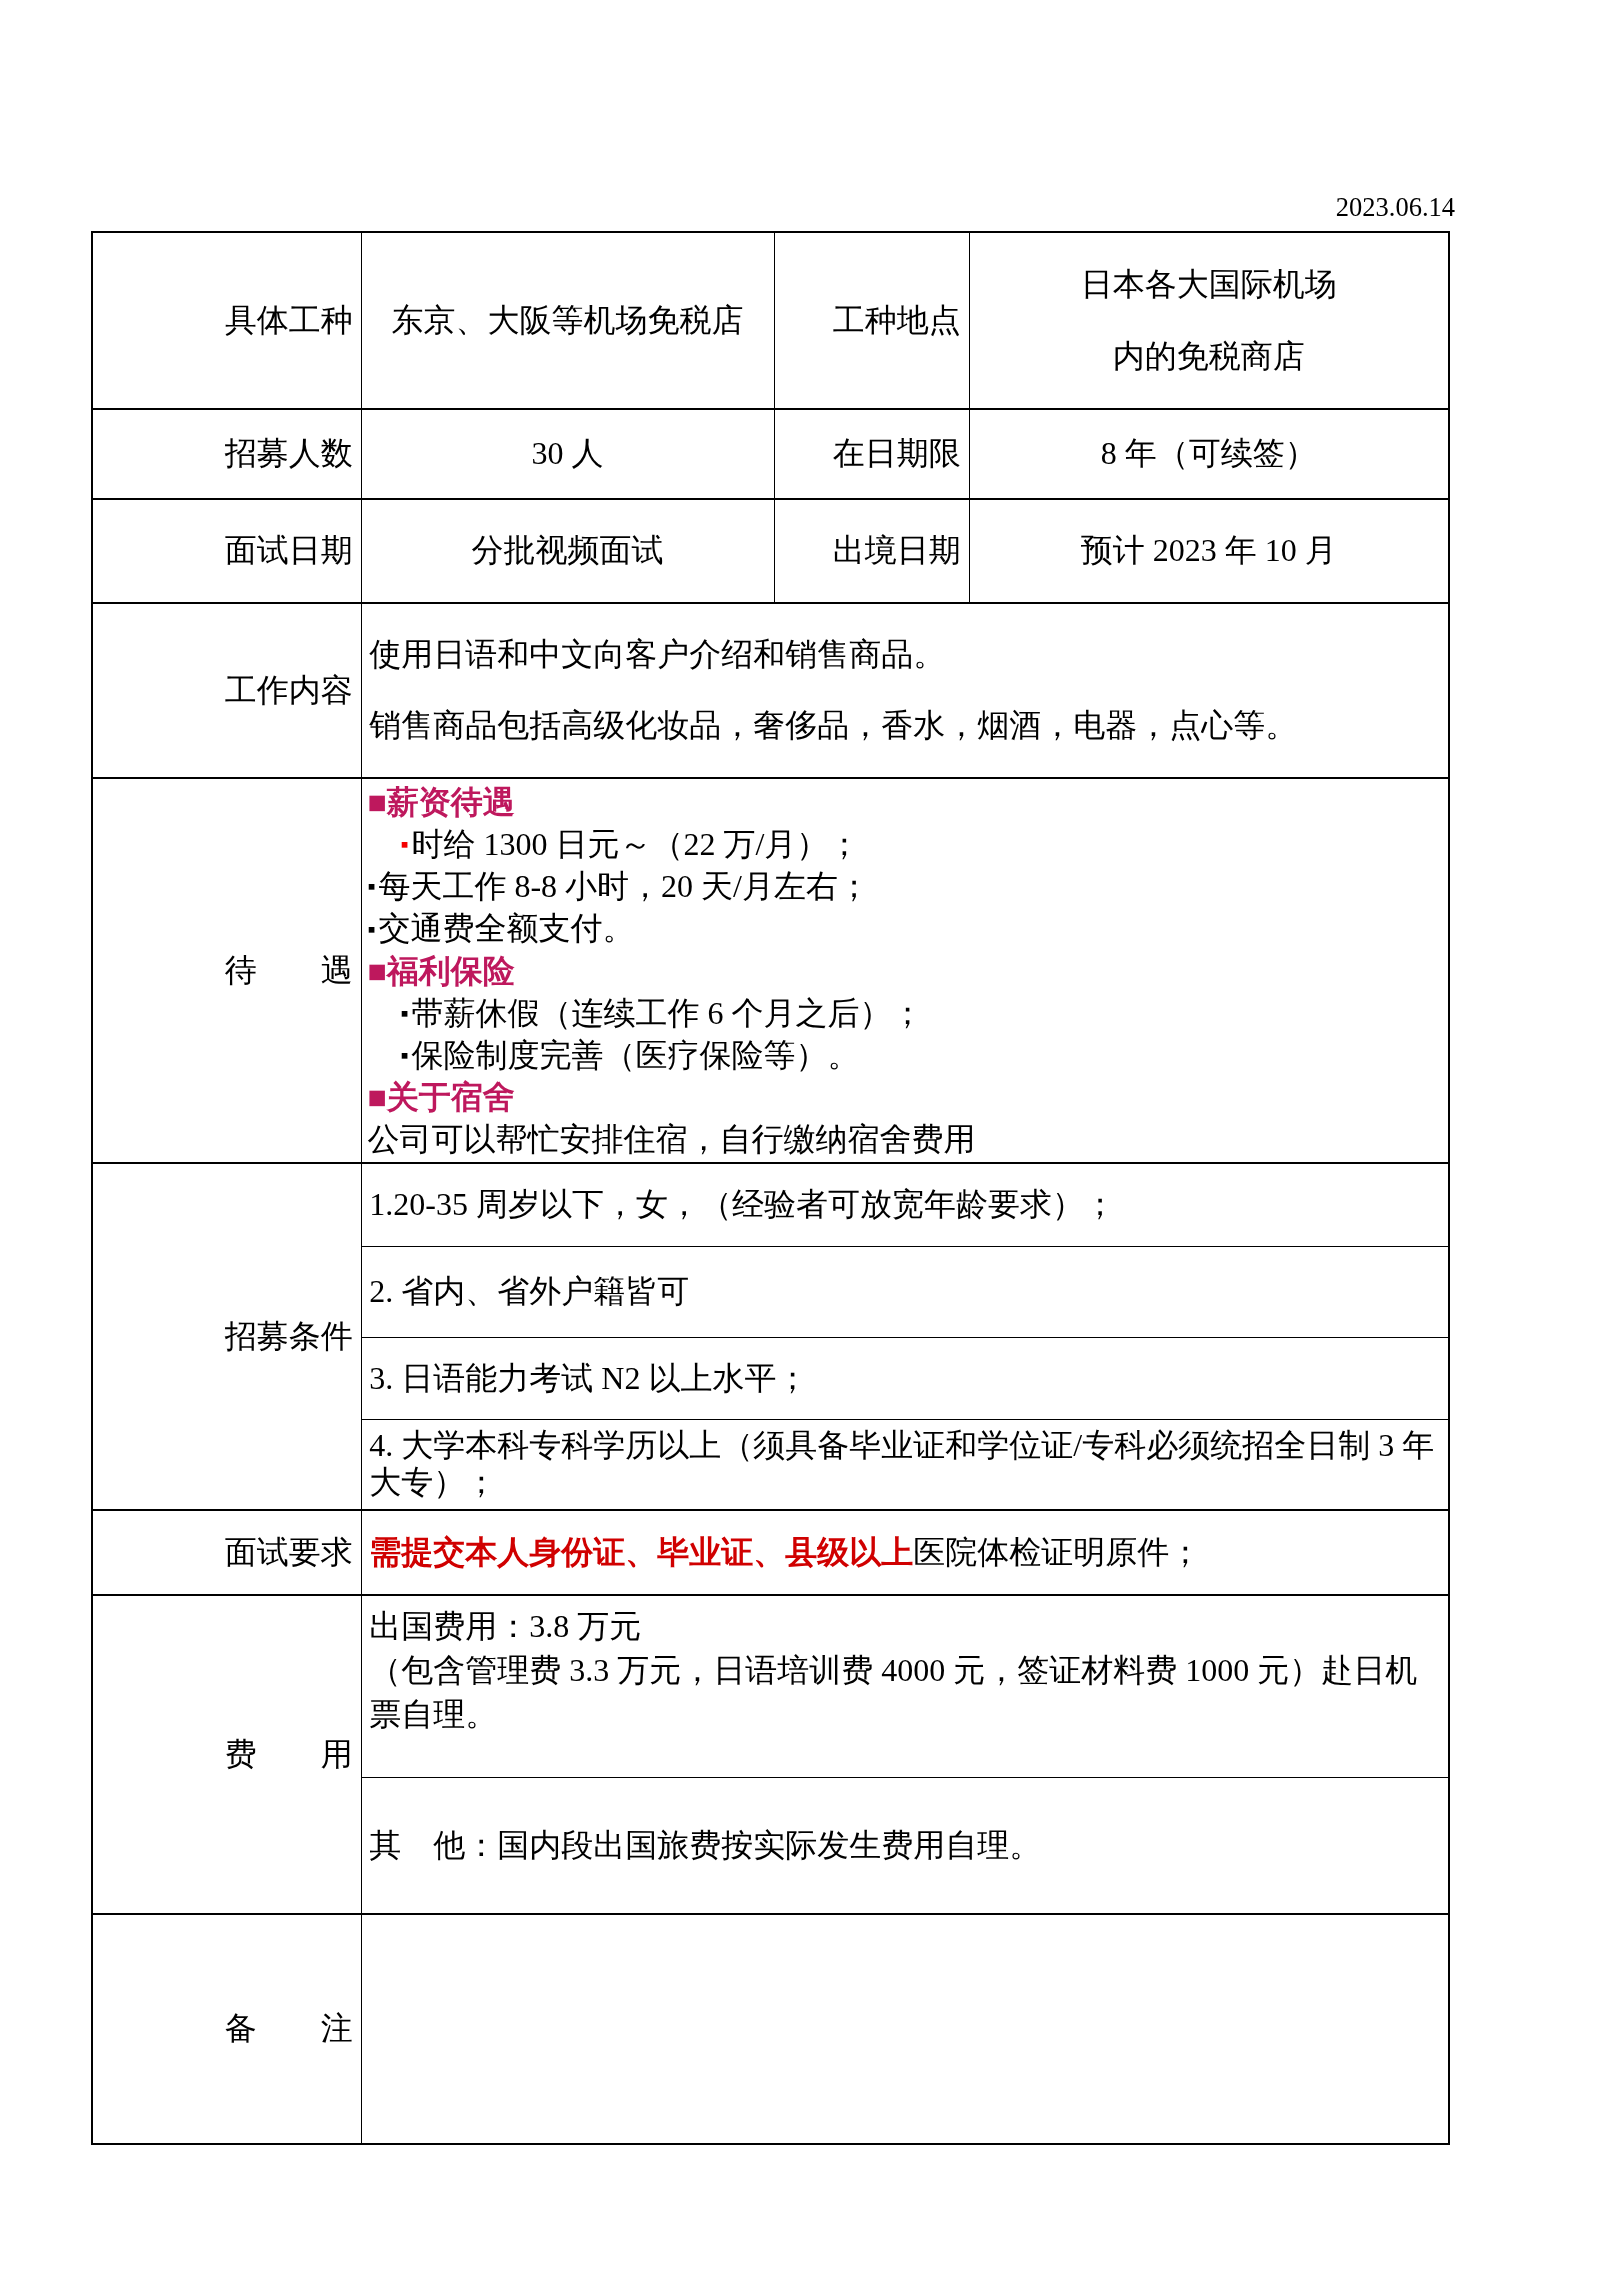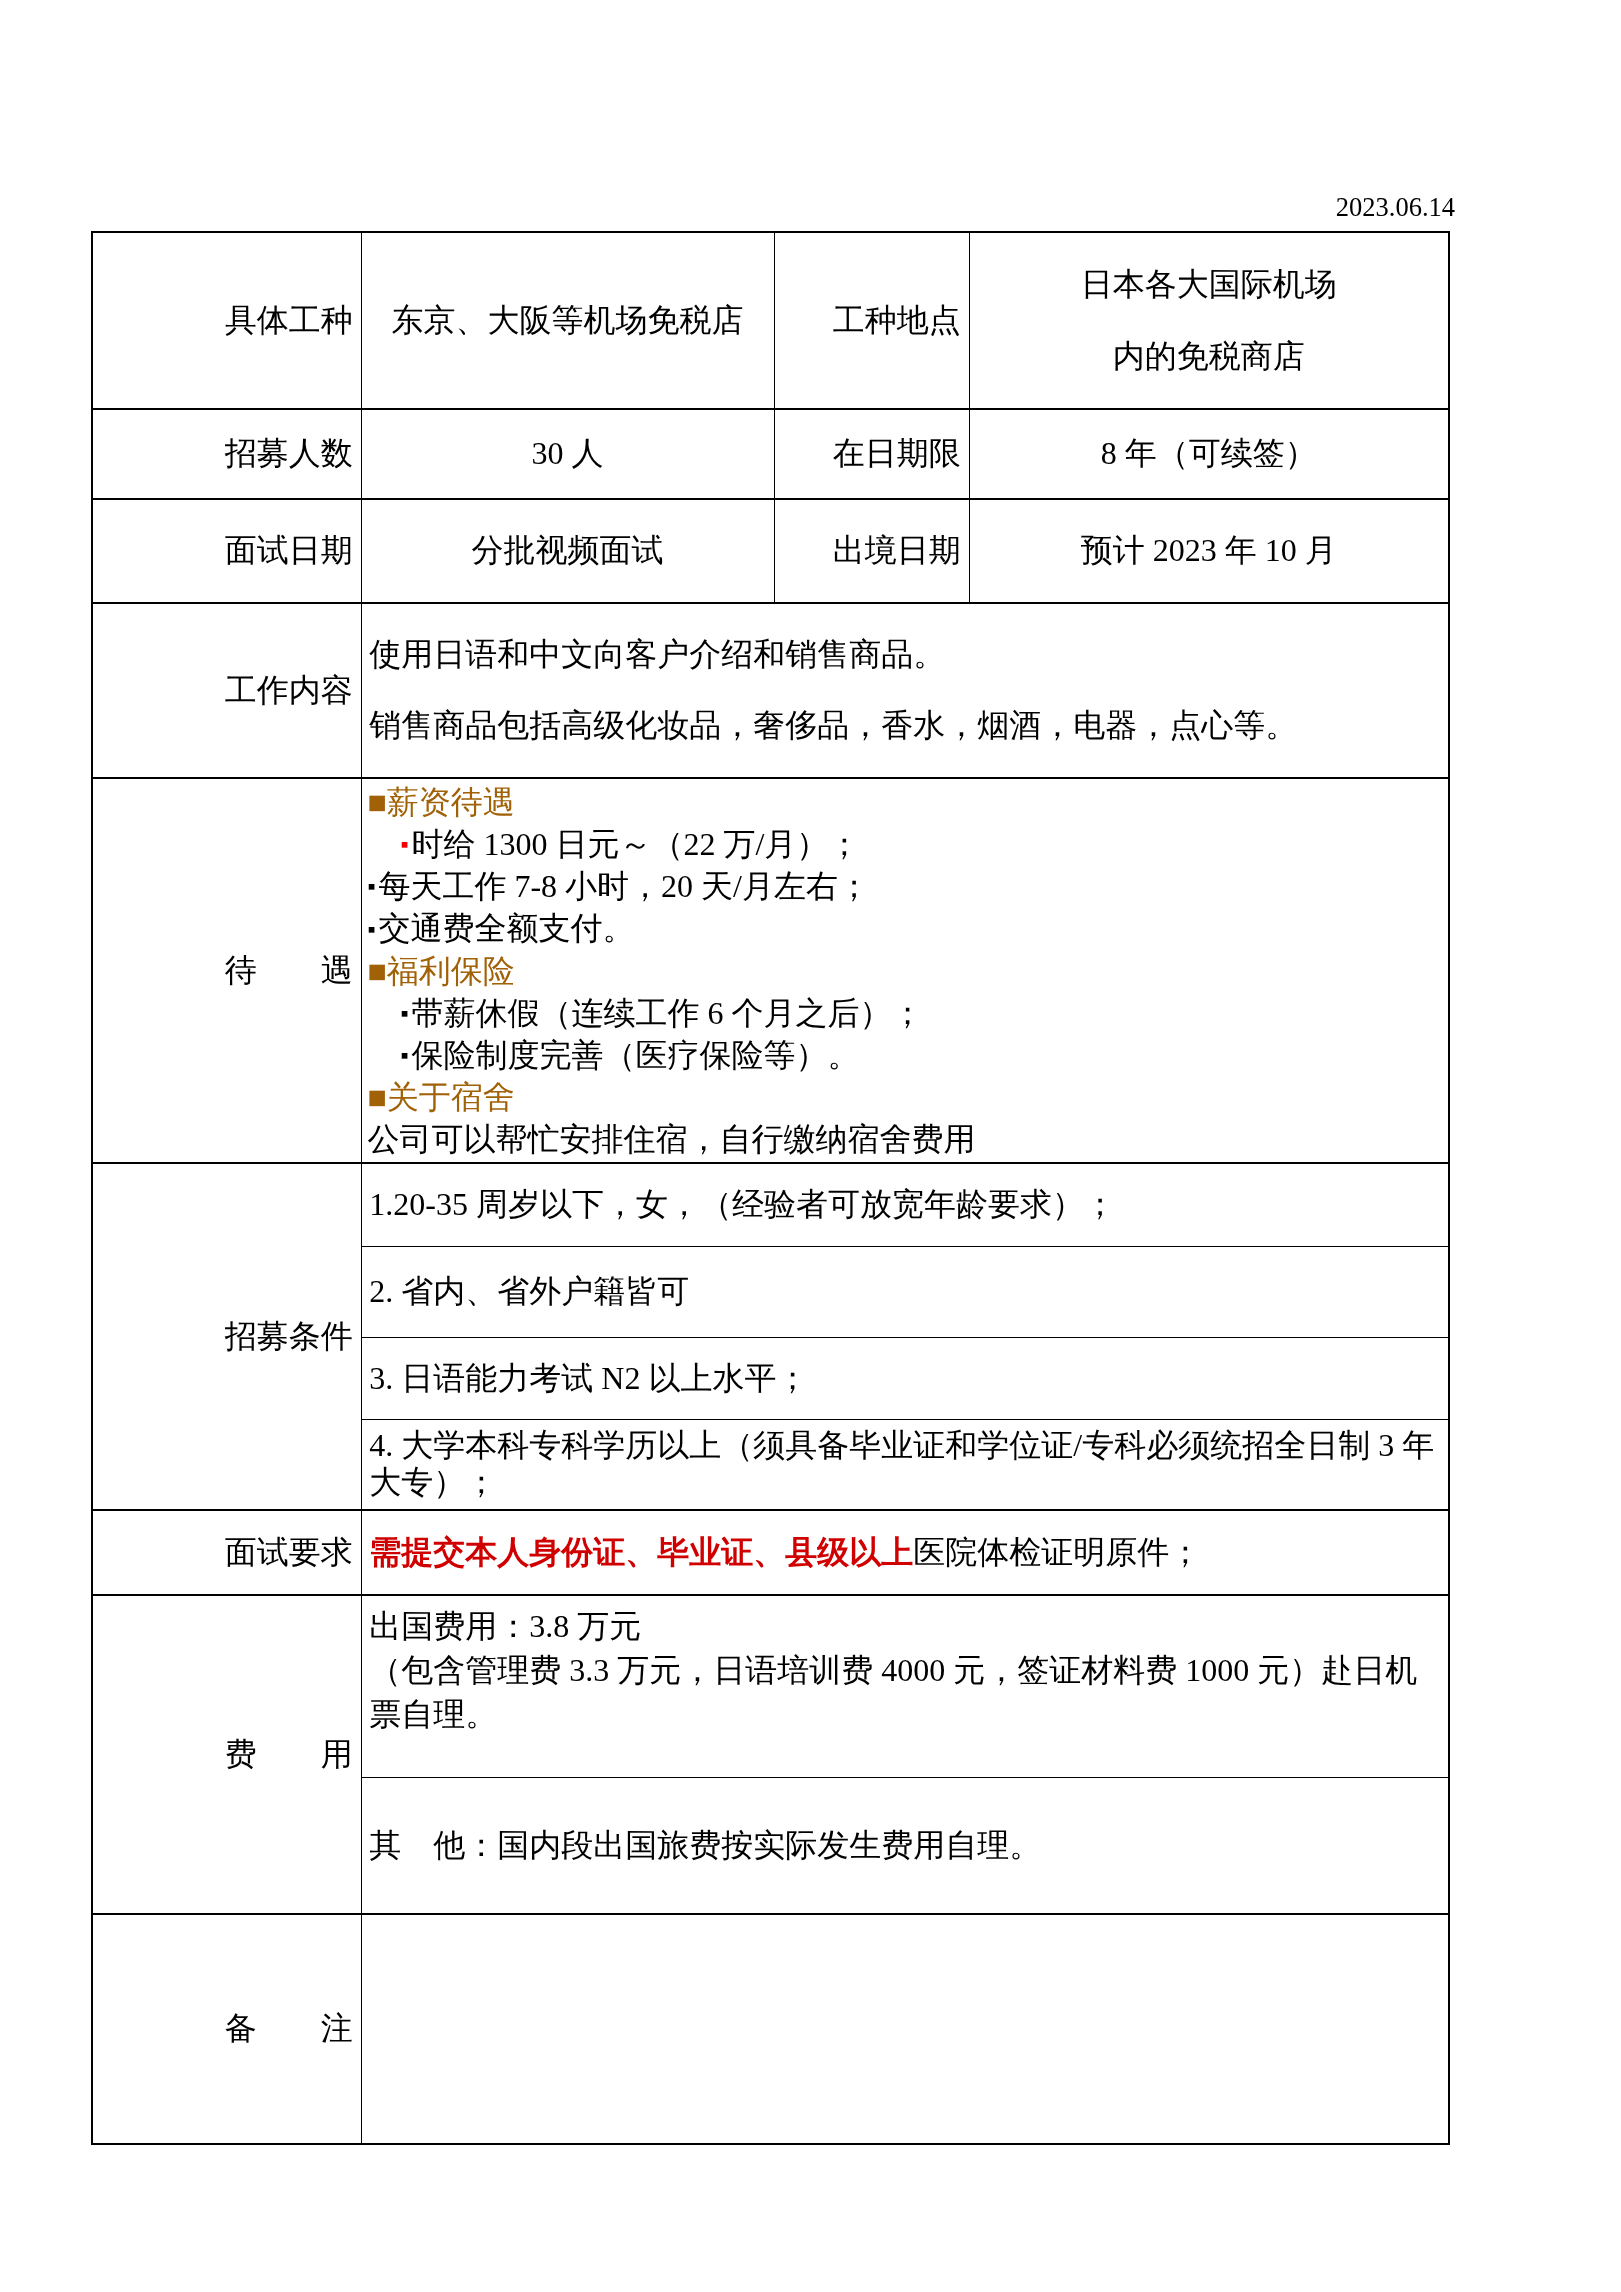--- a/index.html
+++ b/index.html
@@ -81,21 +81,21 @@
   }
   .work-wrap {
     display: flex;
     flex-direction: column;
     justify-content: space-evenly;
     height: 170px;
   }
   td.benefits { vertical-align: middle; padding: 0 5.9px; }
   .bline { line-height: 42px; white-space: nowrap; }
   .bline.indent { padding-left: 33px; }
-  .red-bold { color: #a16207; font-weight: normal; }
+  .red-bold { color: #be185d; font-weight: bold; }
   .bullet {
     font-size: 0.72em;
     vertical-align: 0.12em;
     margin-right: 2.9px;
   }
   .bullet.red { color: #f40000; }
   .cond { line-height: 39px; }
   .cond4 { line-height: 37px; }
   .req-red { color: #d00000; font-weight: bold; }
   td.fee1 {
@@ -155,21 +155,21 @@
           <div>销售商品包括高级化妆品，奢侈品，香水，烟酒，电器，点心等。</div>
         </div>
       </td>
     </tr>
 
     <tr class="h393 sep">
       <td class="lab">待　　遇</td>
       <td colspan="3" class="benefits">
         <div class="bline red-bold">■薪资待遇</div>
         <div class="bline indent"><span class="bullet red">▪</span><span>时给 1300 日元～（22 万/月）；</span></div>
-        <div class="bline"><span class="bullet">▪</span><span>每天工作 7-8 小时，20 天/月左右；</span></div>
+        <div class="bline"><span class="bullet">▪</span><span>每天工作 8-8 小时，20 天/月左右；</span></div>
         <div class="bline"><span class="bullet">▪</span><span>交通费全额支付。</span></div>
         <div class="bline red-bold">■福利保险</div>
         <div class="bline indent"><span class="bullet">▪</span><span>带薪休假（连续工作 6 个月之后）；</span></div>
         <div class="bline indent"><span class="bullet">▪</span><span>保险制度完善（医疗保险等）。</span></div>
         <div class="bline red-bold">■关于宿舍</div>
         <div class="bline">公司可以帮忙安排住宿，自行缴纳宿舍费用</div>
       </td>
     </tr>
 
     <tr class="h85 sep">

